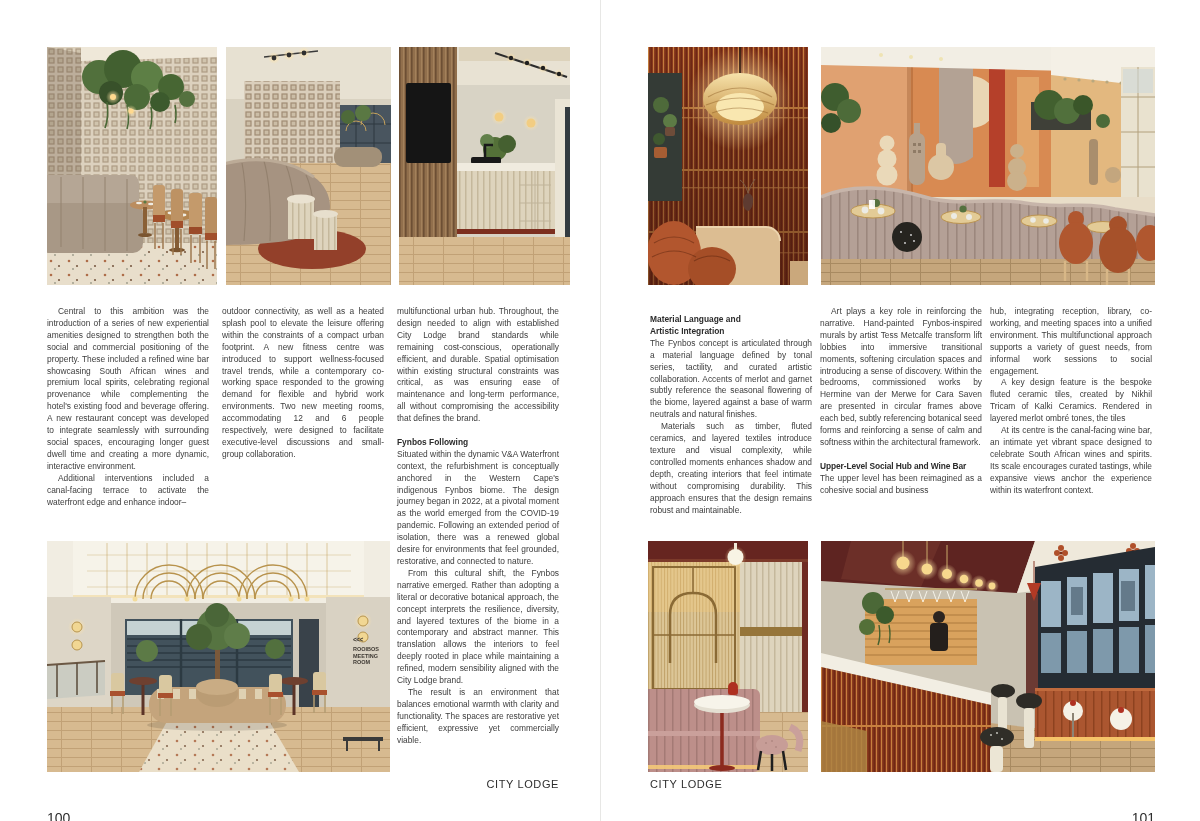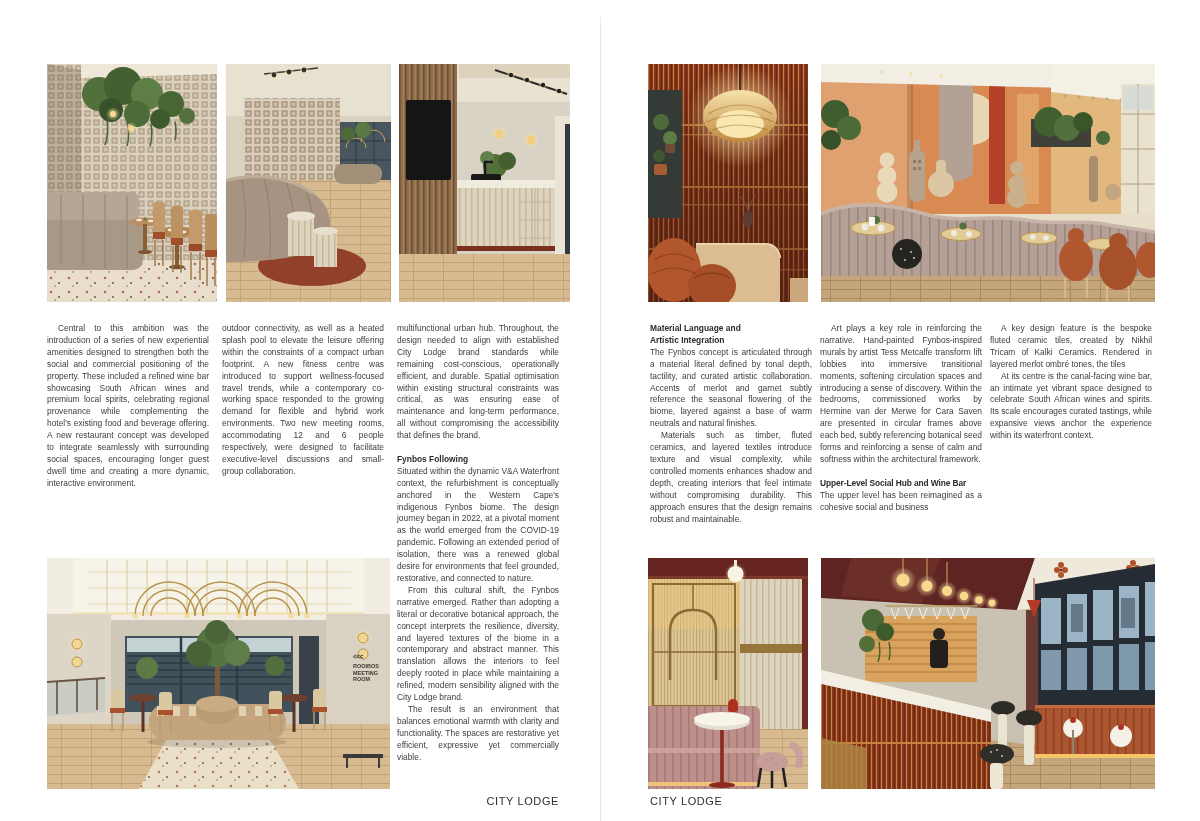--- a/index.html
+++ b/index.html
@@ -1,26 +1,26 @@
 <!DOCTYPE html>
 <html><head>
 <meta charset="utf-8">
 <style>
   html,body{margin:0;padding:0;background:#ffffff;width:1200px;height:821px;overflow:hidden;
     font-family:"Liberation Sans", sans-serif;}
-  .spread{position:absolute;left:0;top:17px;width:1200px;height:798px;background:#ffffff;}
+  .spread{position:absolute;left:0;top:0;width:1200px;height:798px;background:#ffffff;}
   .gutter{position:absolute;left:600px;top:0;width:1px;height:821px;background:#e7e7e5;}
   figure.photo{position:absolute;margin:0;overflow:hidden;background:#e6e0d2;}
   figure.photo svg{display:block;width:100%;height:100%;}
   .col{position:absolute;width:162px;font-size:8.4px;line-height:11.9px;color:#3c3c3c;
     text-align:justify;}
   .col p{margin:0;}
   .col p.ind{text-indent:11px;}
   .col h3{font-weight:bold;font-size:8.4px;line-height:11.9px;margin:11.9px 0 0 0;color:#2b2b2b;}
-  .col h3.tight{margin-top:0;}
+  .col h3.tight{margin-top:8px;}
   .col h3.preline{white-space:pre-line;}
   .col h3.nowrap{white-space:nowrap;letter-spacing:-0.1px;}
   .pgnum{position:absolute;font-size:14px;color:#2e2e2e;margin-top:32px;}
   .brand{position:absolute;font-size:11px;letter-spacing:0.6px;color:#2e2e2e;}
   .ral{text-align:right;}
   .lobby-sign{position:absolute;right:5px;top:96px;width:32px;display:flex;flex-direction:column;
     font-weight:bold;color:#3e3933;font-size:5.5px;line-height:6.8px;}
   .lobby-sign .arrows{font-size:6.5px;letter-spacing:-0.5px;margin-bottom:2px;}
   .prewrap{white-space:pre-line;}
 </style>
@@ -297,20 +297,21 @@
       <div class="lobby-sign">
         <span class="arrows">&lt;&lt;&lt;</span>
         <span class="prewrap">ROOIBOS
 MEETING
 ROOM</span>
       </div>
     </figure>
 
     <div class="col" style="left:47px;top:306px">
       <p class="ind">Central to this ambition was the introduction of a series of new experiential amenities designed to strengthen both the social and commercial positioning of the property. These included a refined wine bar showcasing South African wines and premium local spirits, celebrating regional provenance while complementing the hotel's existing food and beverage offering. A new restaurant concept was developed to integrate seamlessly with surrounding social spaces, encouraging longer guest dwell time and creating a more dynamic, interactive environment.</p>
+      <p class="ind">Additional interventions included a canal-facing terrace to activate the waterfront edge and enhance indoor–</p>
     </div>
     <div class="col" style="left:222px;top:306px">
       <p>outdoor connectivity, as well as a heated splash pool to elevate the leisure offering within the constraints of a compact urban footprint. A new fitness centre was introduced to support wellness-focused travel trends, while a contemporary co-working space responded to the growing demand for flexible and hybrid work environments. Two new meeting rooms, accommodating 12 and 6 people respectively, were designed to facilitate executive-level discussions and small-group collaboration.</p>
     </div>
     <div class="col" style="left:397px;top:306px">
       <p>multifunctional urban hub. Throughout, the design needed to align with established City Lodge brand standards while remaining cost-conscious, operationally efficient, and durable. Spatial optimisation within existing structural constraints was critical, as was ensuring ease of maintenance and long-term performance, all without compromising the accessibility that defines the brand.</p>
       <h3>Fynbos Following</h3>
       <p>Situated within the dynamic V&amp;A Waterfront context, the refurbishment is conceptually anchored in the Western Cape's indigenous Fynbos biome. The design journey began in 2022, at a pivotal moment as the world emerged from the COVID-19 pandemic. Following an extended period of isolation, there was a renewed global desire for environments that feel grounded, restorative, and connected to nature.</p>
       <p class="ind">From this cultural shift, the Fynbos narrative emerged. Rather than adopting a literal or decorative botanical approach, the concept interprets the resilience, diversity, and layered textures of the biome in a contemporary and abstract manner. This translation allows the interiors to feel deeply rooted in place while maintaining a refined, modern sensibility aligned with the City Lodge brand.</p>
       <p class="ind">The result is an environment that balances emotional warmth with clarity and functionality. The spaces are restorative yet efficient, expressive yet commercially viable.</p>
@@ -560,29 +561,30 @@
             <circle cx="171" cy="45" r="3.4" fill="#f7d88d"></circle>
         </g>
         <line x1="213" y1="20" x2="213" y2="42" stroke="#8a3a2a" stroke-width="1"></line>
         <polygon points="206,42 220,42 213,60" fill="#b23a25"></polygon>
       </svg>
     </figure>
 
     <div class="col" style="left:650px;top:306px">
       <h3 class="tight preline">Material Language and
 Artistic Integration</h3>
-      <p>The Fynbos concept is articulated through a material literal defined by tonal depth, tactility, and curated artistic collaboration. Accents of merlot and garnet subtly reference the seasonal flowering of the biome, layered against a base of warm neutrals and natural finishes.</p>
+      <p>The Fynbos concept is articulated through a material language defined by tonal series, tactility, and curated artistic collaboration. Accents of merlot and garnet subtly reference the seasonal flowering of the biome, layered against a base of warm neutrals and natural finishes.</p>
       <p class="ind">Materials such as timber, fluted ceramics, and layered textiles introduce texture and visual complexity, while controlled moments enhances shadow and depth, creating interiors that feel intimate without compromising durability. This approach ensures that the design remains robust and maintainable.</p>
     </div>
     <div class="col" style="left:820px;top:306px">
       <p class="ind">Art plays a key role in reinforcing the narrative. Hand-painted Fynbos-inspired murals by artist Tess Metcalfe transform lift lobbies into immersive transitional moments, softening circulation spaces and introducing a sense of discovery. Within the bedrooms, commissioned works by Hermine van der Merwe for Cara Saven are presented in circular frames above each bed, subtly referencing botanical seed forms and reinforcing a sense of calm and softness within the architectural framework.</p>
       <h3 class="nowrap">Upper-Level Social Hub and Wine Bar</h3>
       <p>The upper level has been reimagined as a cohesive social and business</p>
     </div>
     <div class="col" style="left:990px;top:306px">
+      <p>hub, integrating reception, library, co-working, and meeting spaces into a unified environment. This multifunctional approach supports a variety of guest needs, from informal work sessions to social engagement.</p>
       <p class="ind">A key design feature is the bespoke fluted ceramic tiles, created by Nikhil Tricam of Kalki Ceramics. Rendered in layered merlot ombré tones, the tiles</p>
       <p class="ind">At its centre is the canal-facing wine bar, an intimate yet vibrant space designed to celebrate South African wines and spirits. Its scale encourages curated tastings, while expansive views anchor the experience within its waterfront context.</p>
     </div>
 
     <span class="brand" style="left:650px;top:778px">CITY LODGE</span>
     <span class="pgnum ral" style="left:990px;top:778px;width:165px;position:absolute">101</span>
   </section>
 </div>
 
 </body></html>

